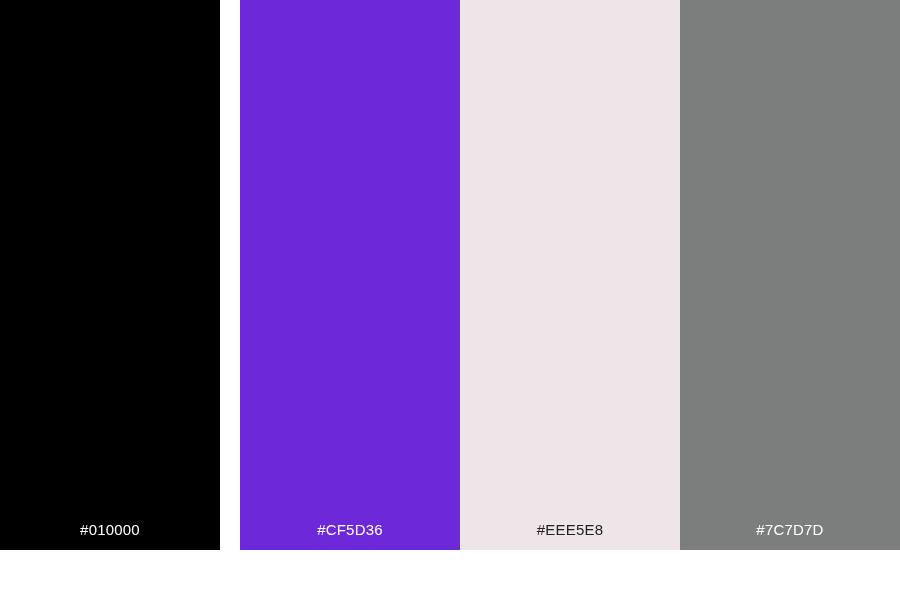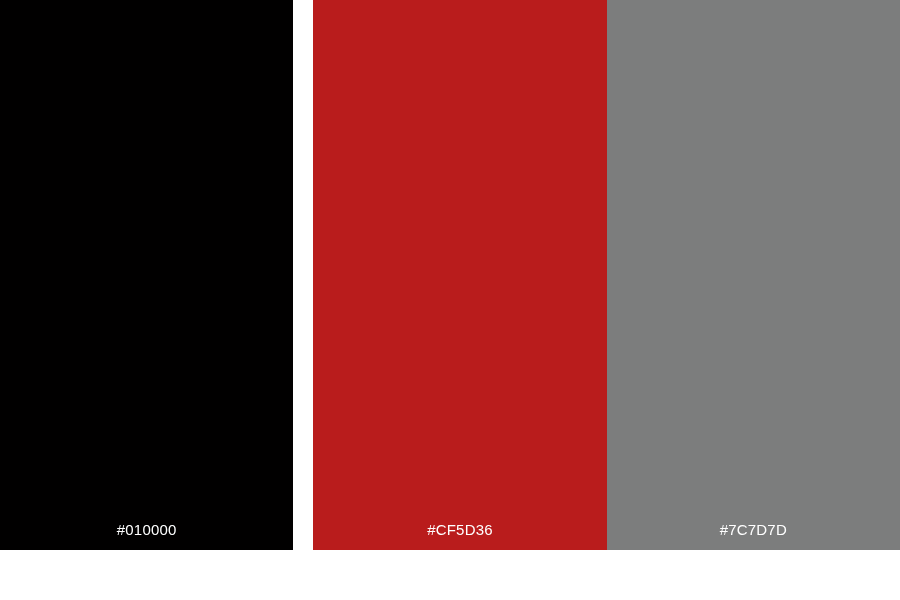--- a/index.html
+++ b/index.html
@@ -66,24 +66,27 @@
 <body style="background: rgb(255, 255, 255);">
 
 <div class="palette-page">
 
   <div class="swatch-strip">
 
     <div class="swatch" style="background-color: rgb(1, 0, 0);">
       <span class="swatch-label" style="color: rgb(255, 255, 255);">#010000</span>
     </div>
 
-    <div class="swatch" style="background-color: #b91c1c; margin-left: 20px;">
+    <div class="swatch" style="background-color: #6d28d9; margin-left: 20px;">
       <span class="swatch-label" style="color: rgb(255, 255, 255);">#CF5D36</span>
     </div>
 
+    <div class="swatch" style="background-color: rgb(238, 229, 232);">
+      <span class="swatch-label" style="color: rgb(34, 34, 34);">#EEE5E8</span>
+    </div>
 
     <div class="swatch" style="background-color: rgb(124, 125, 125);">
       <span class="swatch-label" style="color: rgb(255, 255, 255);">#7C7D7D</span>
     </div>
 
 
   </div>
 
 
 </div>

